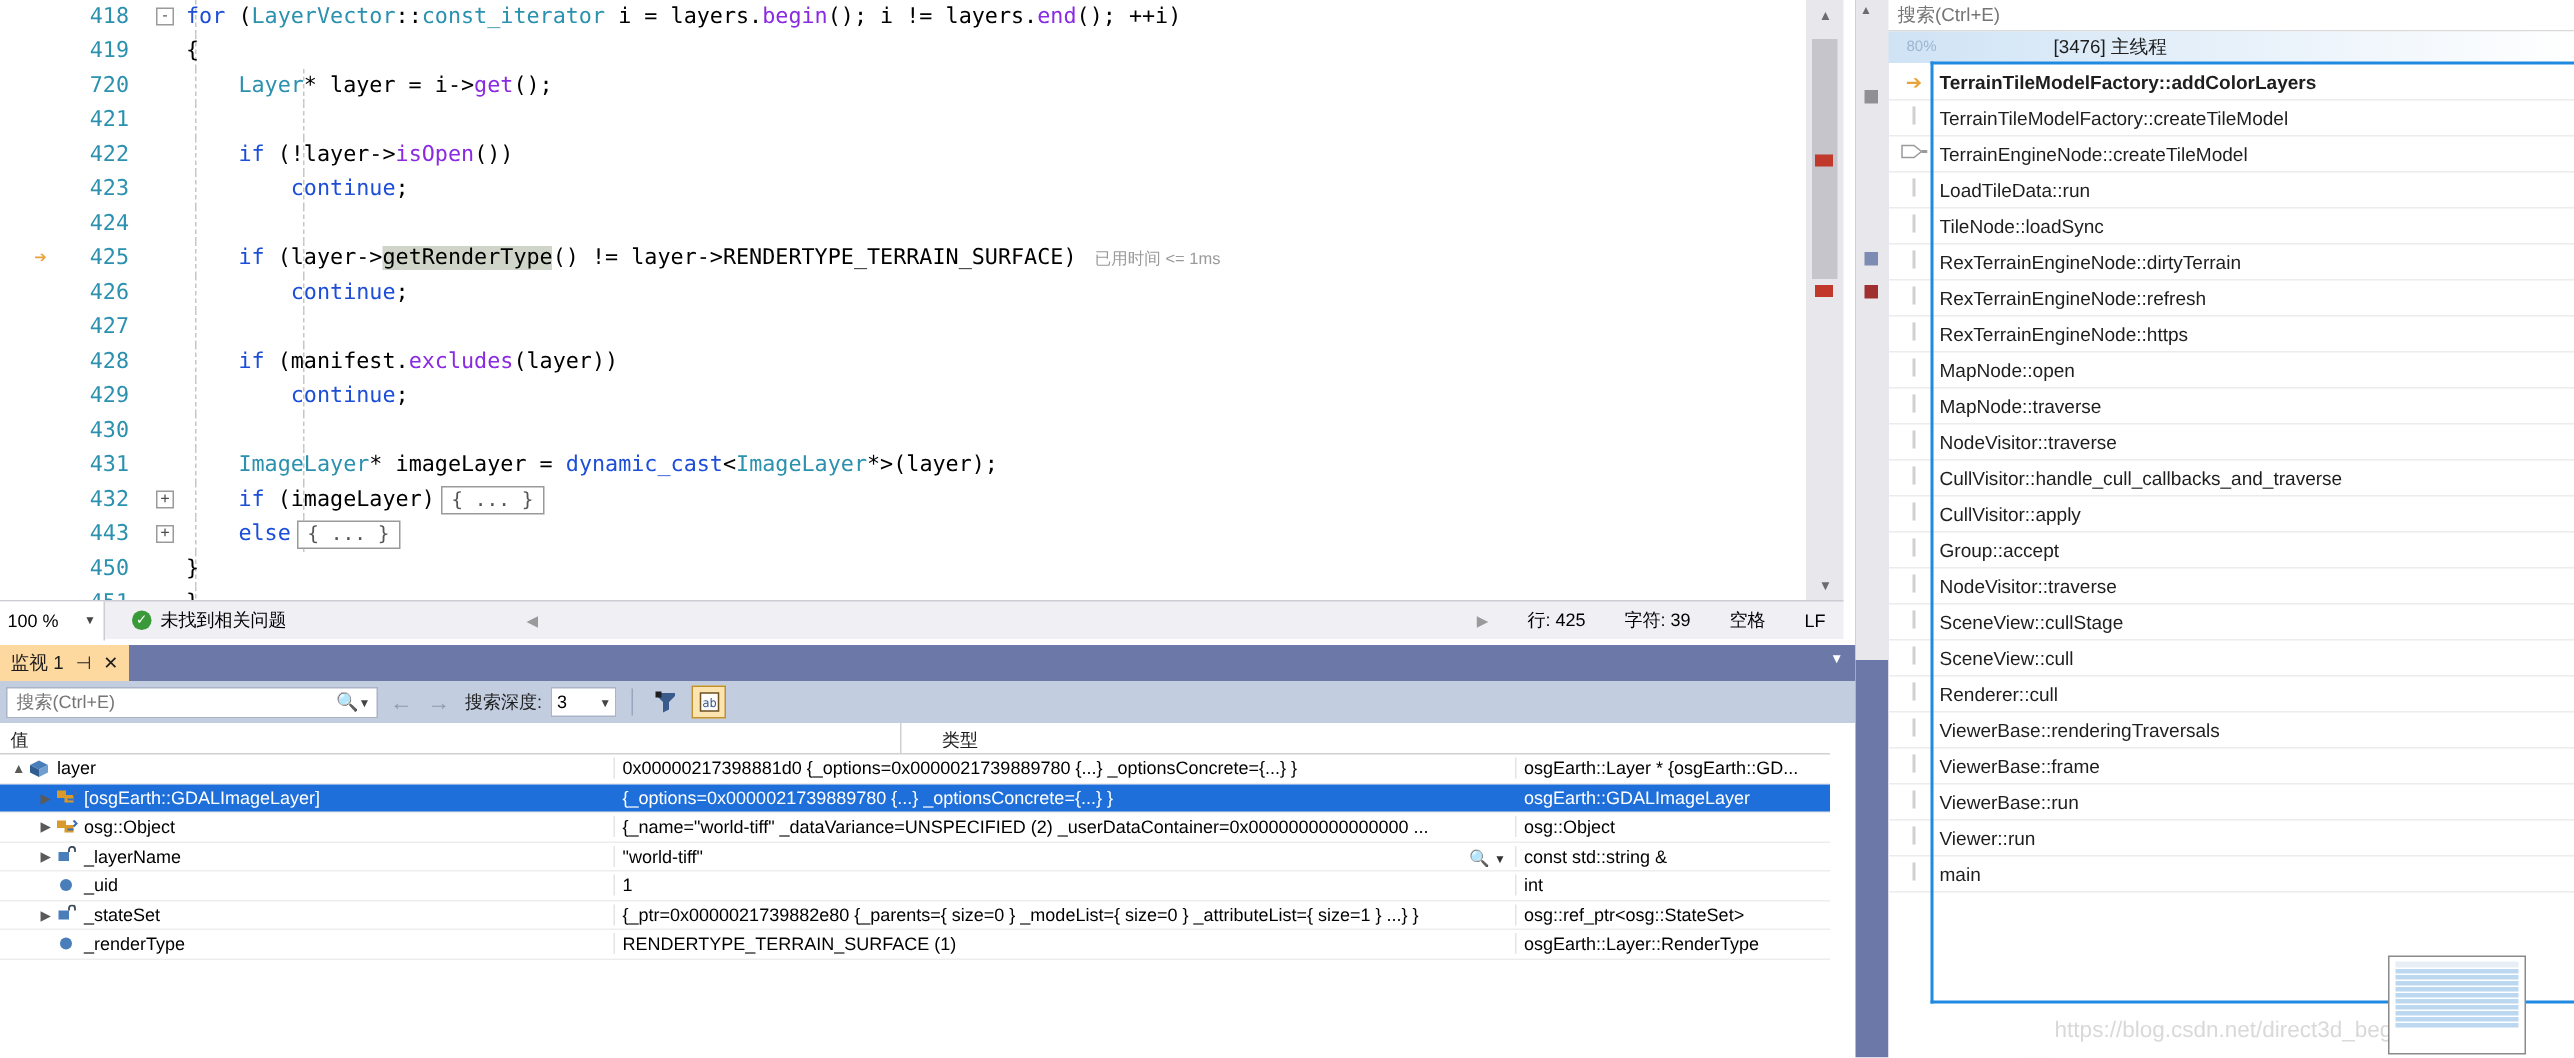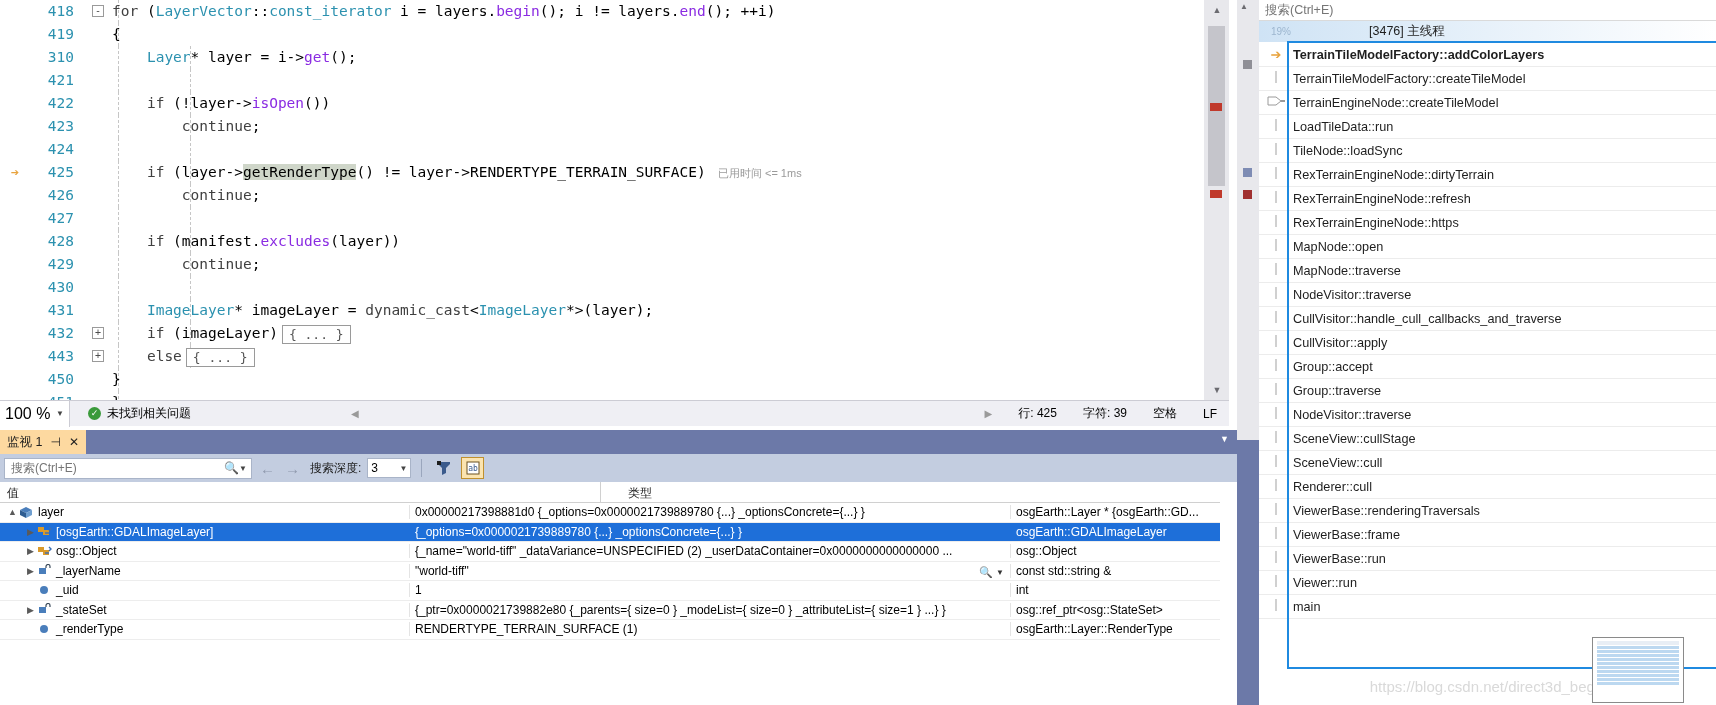--- a/index.html
+++ b/index.html
@@ -9,21 +9,21 @@
     overflow: hidden;
     background: #ffffff;
     font-family: "Liberation Sans", sans-serif;
     font-size: 12px;
     color: #000;
   }
   #root { position: relative; width: 1716px; height: 705px; }
 
   
   #editor {
-    position: absolute; left: 4px; top: 0; width: 1350px; height: 400px;
+    position: absolute; left: 16px; top: 0; width: 1350px; height: 400px;
     background: #ffffff; overflow: hidden;
   }
   .code-line {
     position: relative; height: 23px; line-height: 23px; white-space: pre;
     font-family: "DejaVu Sans Mono", "Liberation Mono", monospace; font-size: 14.5px;
   }
   .gutter-marker {
     position: absolute; left: 0; top: 0; width: 22px; height: 23px; text-align: center;
   }
   .ln {
@@ -34,21 +34,21 @@
     position: absolute; left: 88px; top: 5px; width: 12px; height: 12px;
     border: 1px solid #9a9a9a; background: #fff; color: #4d4d4d;
     font-family: "DejaVu Sans Mono", monospace; font-size: 10px; line-height: 10px;
     text-align: center; cursor: pointer;
   }
   .indent-guide {
     position: absolute; top: 0; width: 0; height: 23px;
     border-left: 1px dashed #c6c6c6;
   }
   .code-text { position: absolute; left: 108px; top: 0; }
-  .kw   { color: #404040; }
+  .kw   { color: #1d4ed8; }
   .type { color: #2b91af; }
   .plain{ color: #000000; }
   .purp { color: #8a2be2; }
   .hl   { background: #cfd6c9; }
   .elapsed { color: #9a9a9a; font-family: "Liberation Sans", sans-serif; font-size: 11px; }
   .collapsed-block {
     display: inline-block; border: 1px solid #9a9a9a; background: #fff;
     padding: 0 6px; color: #555; font-size: 13px; line-height: 17px;
     vertical-align: middle; margin-left: 4px; cursor: pointer;
   }
@@ -75,21 +75,21 @@
   #editor-status {
     position: absolute; left: 0; top: 400px; width: 1229px; height: 26px;
     background: #efeff4; border-top: 1px solid #ccccd4;
     display: flex; align-items: center; font-size: 12px;
   }
   #zoom-box {
     width: 70px; height: 26px; background: #ffffff; border-right: 1px solid #ccccd4;
     display: flex; align-items: center; justify-content: space-between; padding: 0 5px;
     cursor: pointer;
   }
-  #zoom-box .cv { font-size: 16px; }
+  #zoom-box .cv { font-size: 12px; }
   .caret-down { font-size: 8px; color: #444; }
   #issue-status { display: flex; align-items: center; gap: 6px; margin-left: 18px; }
   .check-icon {
     width: 13px; height: 13px; border-radius: 50%; background: #3a9a3a;
     color: #fff; font-size: 9px; line-height: 13px; text-align: center;
   }
   #status-right {
     margin-left: auto; display: flex; align-items: center; gap: 26px; padding-right: 12px;
   }
   .tri-left { color: #9a9a9a; font-size: 10px; }
@@ -221,21 +221,21 @@
 </style>
 </head>
 <body>
 
 <div id="root">
 
   <div id="editor">
     <div id="code-lines">
         <div class="code-line"><div class="ln">418</div><div class="fold">-</div><div class="indent-guide" style="left: 114px;"></div><div class="code-text"><span class="kw">for </span><span class="plain">(</span><span class="type">LayerVector</span><span class="plain">::</span><span class="type">const_iterator</span><span class="plain"> i = layers.</span><span class="purp">begin</span><span class="plain">(); i != layers.</span><span class="purp">end</span><span class="plain">(); ++i)</span></div></div>
         <div class="code-line"><div class="ln">419</div><div class="indent-guide" style="left: 114px;"></div><div class="code-text"><span class="plain">{</span></div></div>
-        <div class="code-line"><div class="ln">310</div><div class="indent-guide" style="left: 114px;"></div><div class="indent-guide" style="left: 186px;"></div><div class="code-text"><span class="plain">    </span><span class="type">Layer</span><span class="plain">* layer = i-&gt;</span><span class="purp">get</span><span class="plain">();</span></div></div>
+        <div class="code-line"><div class="ln">720</div><div class="indent-guide" style="left: 114px;"></div><div class="indent-guide" style="left: 186px;"></div><div class="code-text"><span class="plain">    </span><span class="type">Layer</span><span class="plain">* layer = i-&gt;</span><span class="purp">get</span><span class="plain">();</span></div></div>
         <div class="code-line"><div class="ln">421</div><div class="indent-guide" style="left: 114px;"></div><div class="indent-guide" style="left: 186px;"></div><div class="code-text"></div></div>
         <div class="code-line"><div class="ln">422</div><div class="indent-guide" style="left: 114px;"></div><div class="indent-guide" style="left: 186px;"></div><div class="code-text"><span class="plain">    </span><span class="kw">if</span><span class="plain"> (!layer-&gt;</span><span class="purp">isOpen</span><span class="plain">())</span></div></div>
         <div class="code-line"><div class="ln">423</div><div class="indent-guide" style="left: 114px;"></div><div class="indent-guide" style="left: 186px;"></div><div class="code-text"><span class="plain">        </span><span class="kw">continue</span><span class="plain">;</span></div></div>
         <div class="code-line"><div class="ln">424</div><div class="indent-guide" style="left: 114px;"></div><div class="indent-guide" style="left: 186px;"></div><div class="code-text"></div></div>
         <div class="code-line"><div class="gutter-marker"><span class="arrow-icon">➔</span></div><div class="ln">425</div><div class="indent-guide" style="left: 114px;"></div><div class="indent-guide" style="left: 186px;"></div><div class="code-text"><span class="plain">    </span><span class="kw">if</span><span class="plain"> (layer-&gt;</span><span class="hl">getRenderType</span><span class="plain">() != layer-&gt;RENDERTYPE_TERRAIN_SURFACE)</span><span class="elapsed">    已用时间 &lt;= 1ms</span></div></div>
         <div class="code-line"><div class="ln">426</div><div class="indent-guide" style="left: 114px;"></div><div class="indent-guide" style="left: 186px;"></div><div class="code-text"><span class="plain">        </span><span class="kw">continue</span><span class="plain">;</span></div></div>
         <div class="code-line"><div class="ln">427</div><div class="indent-guide" style="left: 114px;"></div><div class="indent-guide" style="left: 186px;"></div><div class="code-text"></div></div>
         <div class="code-line"><div class="ln">428</div><div class="indent-guide" style="left: 114px;"></div><div class="indent-guide" style="left: 186px;"></div><div class="code-text"><span class="plain">    </span><span class="kw">if</span><span class="plain"> (manifest.</span><span class="purp">excludes</span><span class="plain">(layer))</span></div></div>
         <div class="code-line"><div class="ln">429</div><div class="indent-guide" style="left: 114px;"></div><div class="indent-guide" style="left: 186px;"></div><div class="code-text"><span class="plain">        </span><span class="kw">continue</span><span class="plain">;</span></div></div>
         <div class="code-line"><div class="ln">430</div><div class="indent-guide" style="left: 114px;"></div><div class="indent-guide" style="left: 186px;"></div><div class="code-text"></div></div>
@@ -425,21 +425,21 @@
       <div class="rail-sq" style="top:60px;background:#8f8f96;"></div>
       <div class="rail-sq" style="top:190px;background:#a03030;"></div>
       <div class="rail-sq" style="top:168px;background:#7e8cb4;"></div>
     </div>
 
     <div id="cs-panel">
       <div id="cs-search">
         <input type="text" placeholder="搜索(Ctrl+E)" style="">
       </div>
       <div id="cs-thread">
-        <span class="pctlabel">19%</span>
+        <span class="pctlabel">80%</span>
         <span class="tname">[3476] 主线程</span>
       </div>
       <div id="cs-list">
           <div class="cs-row current">
             <div class="csgut"><span style="color:#e8a33d;font-size:13px;">➔</span></div>
             <div class="cslabel">TerrainTileModelFactory::addColorLayers</div>
           </div>
           <div class="cs-row">
             <div class="csgut"><span class="cs-dot"></span></div>
             <div class="cslabel">TerrainTileModelFactory::createTileModel</div>
@@ -490,24 +490,20 @@
           <div class="cs-row">
             <div class="csgut"><span class="cs-dot"></span></div>
             <div class="cslabel">CullVisitor::apply</div>
           </div>
           <div class="cs-row">
             <div class="csgut"><span class="cs-dot"></span></div>
             <div class="cslabel">Group::accept</div>
           </div>
           <div class="cs-row">
             <div class="csgut"><span class="cs-dot"></span></div>
-            <div class="cslabel">Group::traverse</div>
-          </div>
-          <div class="cs-row">
-            <div class="csgut"><span class="cs-dot"></span></div>
             <div class="cslabel">NodeVisitor::traverse</div>
           </div>
           <div class="cs-row">
             <div class="csgut"><span class="cs-dot"></span></div>
             <div class="cslabel">SceneView::cullStage</div>
           </div>
           <div class="cs-row">
             <div class="csgut"><span class="cs-dot"></span></div>
             <div class="cslabel">SceneView::cull</div>
           </div>

